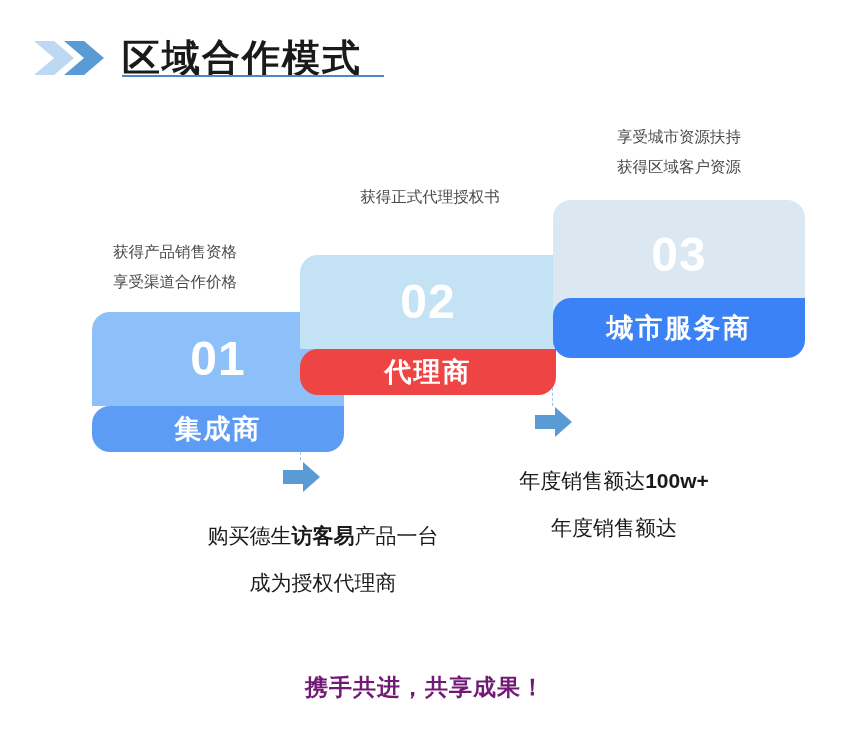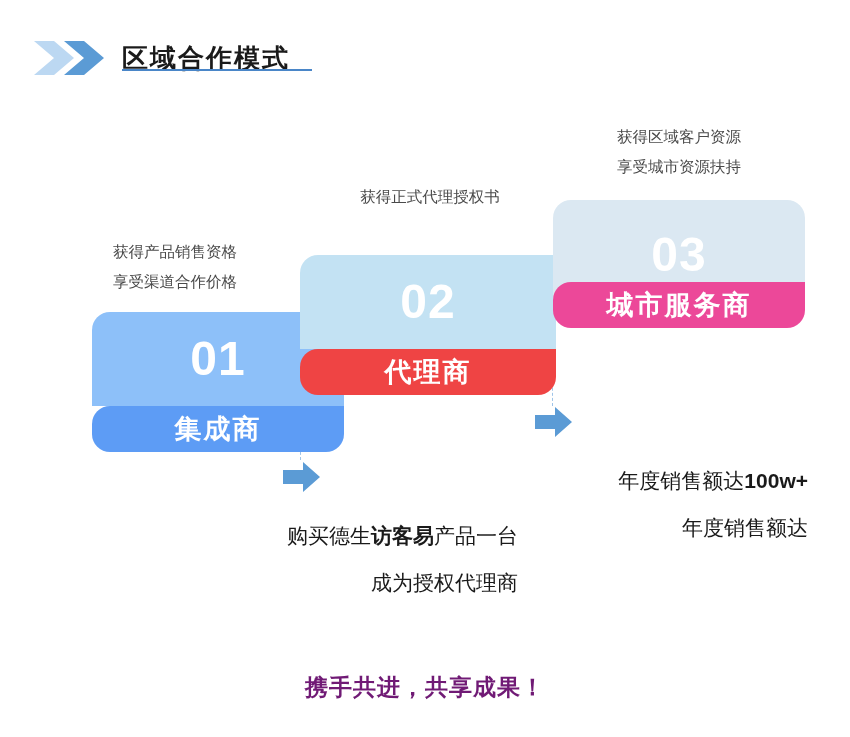--- a/index.html
+++ b/index.html
@@ -10,21 +10,21 @@
     position:relative;
     overflow:hidden;
     -webkit-font-smoothing:antialiased;
   }
   .canvas{position:absolute;left:0;top:0;width:850px;height:737px;}
 
   
   .header{position:absolute;left:32px;top:38px;display:flex;align-items:center;}
   .chevrons{display:flex;align-items:center;height:40px;margin-right:14px;}
   .header-title{
-    font-size:26px;font-weight:bold;color:#1a1a1a;
+    font-size:38px;font-weight:bold;color:#1a1a1a;
     letter-spacing:2px;line-height:1;padding-bottom:6px;
     white-space:nowrap;
   }
   .title-wrap{position:relative;}
   .title-underline{
     position:absolute;left:0;right:-22px;bottom:0;height:2px;background:#4a86c8;
   }
 
   
   .caption{
@@ -76,36 +76,36 @@
     border-radius:18px 0 18px 18px;
   }
 
   
   #card03{left:553px;top:200px;width:252px;height:140px;}
   #card03 .card-top{
     height:110px;background:#dbe8f2;
     border-radius:18px 18px 0 0;
   }
   #card03 .card-band{
-    top:82px;height:46px;background:#ec4899;
+    top:98px;height:60px;background:#3b82f6;
     border-radius:18px 0 18px 18px;
   }
 
   
   .dashed{
     position:absolute;width:0;
     border-left:1.5px dashed #9fc4e8;
   }
 
   
   .flow-arrow{position:absolute;}
 
   
   .req{
-    position:absolute;text-align:right;color:#1a1a1a;
+    position:absolute;text-align:center;color:#1a1a1a;
     font-size:21px;line-height:47px;white-space:nowrap;
   }
   .req b{font-weight:bold;}
 
   
   .footer-tagline{
     position:absolute;left:0;right:0;top:672px;
     text-align:center;
     font-size:23px;font-weight:bold;color:#701a75;
     letter-spacing:1px;
@@ -132,22 +132,22 @@
   <div class="caption" style="left:85px;top:237px;width:180px;">
     <div>获得产品销售资格</div>
     <div>享受渠道合作价格</div>
   </div>
 
   <div class="caption" style="left:330px;top:182px;width:200px;">
     <div>获得正式代理授权书</div>
   </div>
 
   <div class="caption" style="left:588px;top:122px;width:182px;">
+    <div>享受城市资源扶持</div>
     <div>获得区域客户资源</div>
-    <div>享受城市资源扶持</div>
   </div>
 
   <div class="dashed" style="left:300px;top:330px;height:130px;"></div>
   <div class="dashed" style="left:552px;top:276px;height:130px;"></div>
 
   <div class="card" id="card01">
     <div class="card-top">
       <span class="card-num">01</span>
     </div>
     <div class="card-band">

